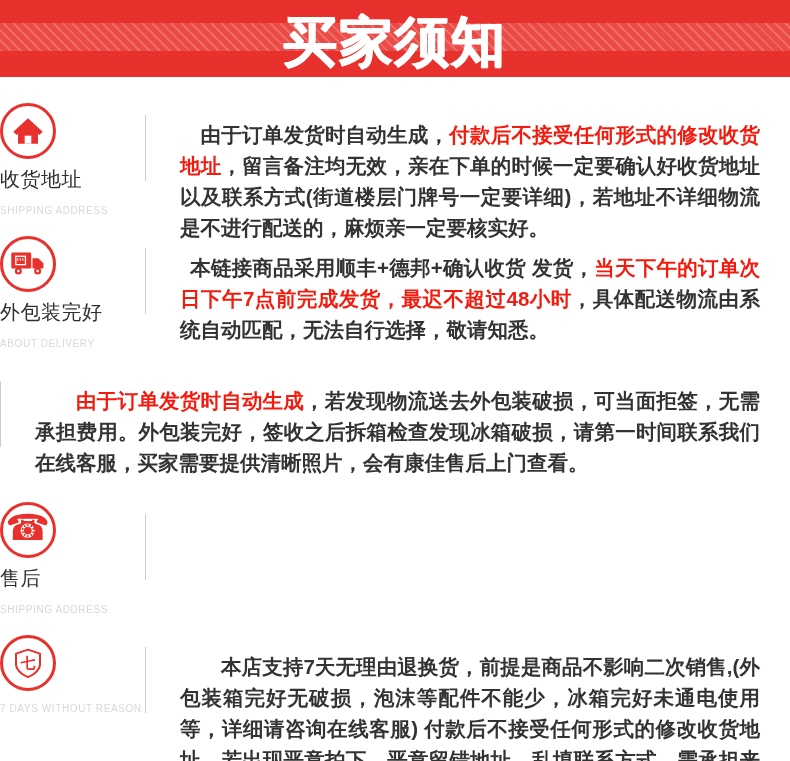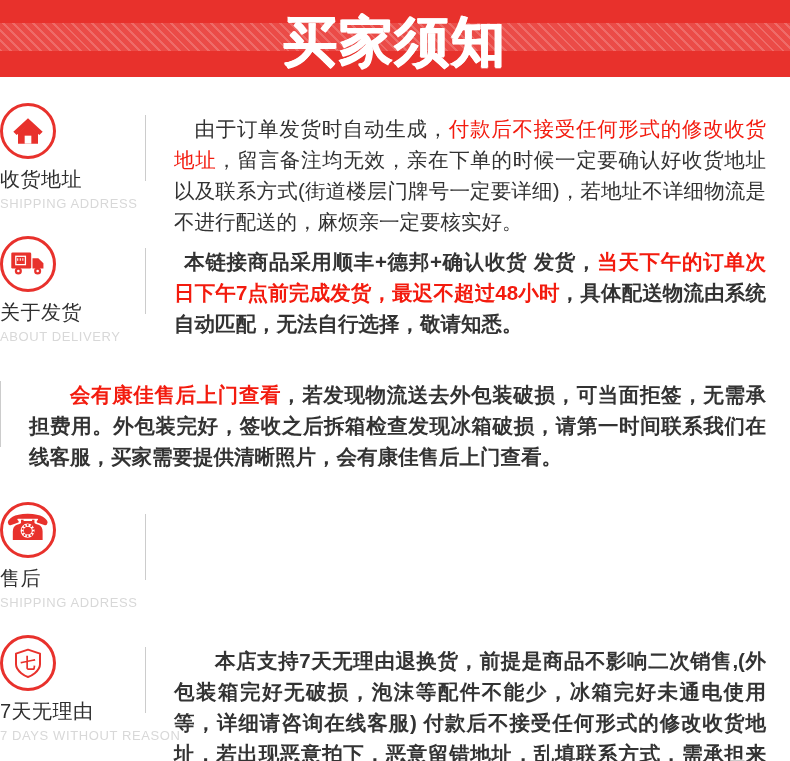--- a/index.html
+++ b/index.html
@@ -38,33 +38,33 @@
   .icon-circle{
     width:56px;height:56px;border:3px solid #e8312c;border-radius:50%;
     display:flex;align-items:center;justify-content:center;box-sizing:border-box;
     background:#fff;
   }
   .cn-label{
     margin-top:7px;font-size:20px;color:#2f2f2f;white-space:nowrap;
     letter-spacing:0.5px;
   }
   .en-label{
-    margin-top:3px;font-size:13px;color:#d8d8d8;letter-spacing:0.6px;
+    margin-top:12px;font-size:10px;color:#d8d8d8;letter-spacing:0.6px;
     white-space:nowrap;text-transform:uppercase;
   }
   .divider{
     flex:0 0 1px;width:1px;height:66px;margin-top:21px;background:#cccccc;
   }
   .text-col{
     flex:1;box-sizing:border-box;padding:9px 14px 0 18px;
     font-size:20.5px;line-height:31px;color:#333333;font-weight:bold;
     text-align:justify;
   }
   .section.s1 .text-col{font-weight:normal;}
-  .text-col p{margin:10px;}
+  .text-col p{margin:16px;font-weight:bold;}
   .indent-1 p{text-indent:1em;}
   .indent-05 p{text-indent:0.5em;}
   .indent-2 p{text-indent:2em;}
   .run.dark{color:#333333;}
   .run.red{color:#f31b0e;}
 
   
   .phone-glyph{
     font-family:"DejaVu Sans",sans-serif;color:#e8312c;font-size:36px;
     line-height:1;transform:translateY(-2px);
@@ -109,33 +109,33 @@
             <line x1="12" y1="13" x2="12" y2="17" stroke="#ffffff" stroke-width="1.6"></line>
             <line x1="16" y1="13" x2="16" y2="17" stroke="#ffffff" stroke-width="1.6"></line>
             <line x1="20" y1="13" x2="20" y2="17" stroke="#ffffff" stroke-width="1.6"></line>
             <path d="M35 13 H44 L52 21 V29 H35 Z" fill="#e8312c"></path>
             <circle cx="13" cy="33" r="5.5" fill="#e8312c"></circle>
             <circle cx="13" cy="33" r="2" fill="#ffffff"></circle>
             <circle cx="43" cy="33" r="5.5" fill="#e8312c"></circle>
             <circle cx="43" cy="33" r="2" fill="#ffffff"></circle>
           </svg>
         </div>
-        <div class="cn-label">关于发货</div>
+        <div class="cn-label">外包装完好</div>
         <div class="en-label">ABOUT DELIVERY</div>
       </div>
       <div class="divider"></div>
       <div class="text-col indent-05">
         <p><span class="run dark">本链接商品采用顺丰+德邦+确认收货 发货，</span><span class="run red">当天下午的订单次日下午7点前完成发货，最迟不超过48小时</span><span class="run dark">，具体配送物流由系统自动匹配，无法自行选择，敬请知悉。</span></p>
       </div>
     </div>
 
     <div class="section s3">
       <div class="divider"></div>
       <div class="text-col indent-2">
-        <p><span class="run red">会有康佳售后上门查看</span><span class="run dark">，若发现物流送去外包装破损，可当面拒签，无需承担费用。外包装完好，签收之后拆箱检查发现冰箱破损，请第一时间联系我们在线客服，买家需要提供清晰照片，会有康佳售后上门查看。</span></p>
+        <p><span class="run red">由于订单发货时自动生成</span><span class="run dark">，若发现物流送去外包装破损，可当面拒签，无需承担费用。外包装完好，签收之后拆箱检查发现冰箱破损，请第一时间联系我们在线客服，买家需要提供清晰照片，会有康佳售后上门查看。</span></p>
       </div>
     </div>
 
     <div class="section s4">
       <div class="icon-col">
         <div class="icon-circle">
           <span class="phone-glyph">☎</span>
         </div>
         <div class="cn-label">售后</div>
         <div class="en-label">SHIPPING ADDRESS</div>
@@ -144,21 +144,20 @@
     </div>
 
     <div class="section s5">
       <div class="icon-col">
         <div class="icon-circle">
           <svg width="32" height="32" viewBox="0 0 48 48">
             <path d="M24 4 L42 10 V26 C42 37 27 44 24 45 C21 44 6 37 6 26 V10 Z" fill="none" stroke="#e8312c" stroke-width="3" stroke-linejoin="round"></path>
             <text x="24" y="32" font-size="22" font-weight="bold" fill="#e8312c" text-anchor="middle" font-family="'DejaVu Sans',sans-serif">七</text>
           </svg>
         </div>
-        <div class="cn-label">7天无理由</div>
         <div class="en-label">7 DAYS WITHOUT REASON</div>
       </div>
       <div class="divider"></div>
       <div class="text-col indent-2">
         <p><span class="run dark">本店支持7天无理由退换货，前提是商品不影响二次销售,(外包装箱完好无破损，泡沫等配件不能少，冰箱完好未通电使用等，详细请咨询在线客服) 付款后不接受任何形式的修改收货地址，若出现恶意拍下，恶意留错地址，乱填联系方式，需承担来回运费。</span></p>
       </div>
     </div>
 
   </div>
 </div>

